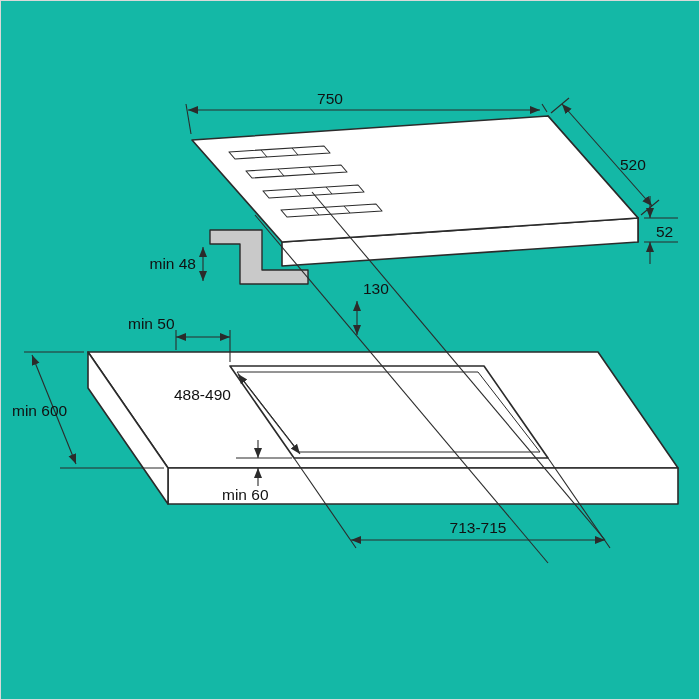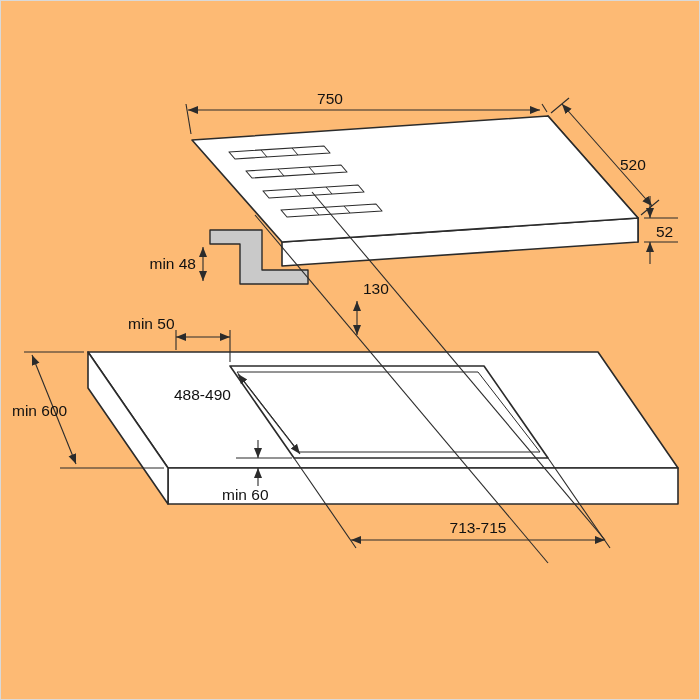--- a/index.html
+++ b/index.html
@@ -1,16 +1,16 @@
 <!DOCTYPE html>
 <html><head>
 <meta charset="utf-8">
 <style>
   html, body { margin: 0; padding: 0; background: #ffffff; }
-  .stage { width: 700px; height: 700px; position: relative; background: #fdba74; }
+  .stage { width: 700px; height: 700px; position: relative; background: #14b8a6; }
   svg { display: block; }
   .outline { fill: #ffffff; stroke: #2b2b2b; stroke-width: 1.6; stroke-linejoin: round; }
   .grate   { fill: #ffffff; stroke: #2b2b2b; stroke-width: 1.1; stroke-linejoin: round; }
   .thin    { fill: none; stroke: #2b2b2b; stroke-width: 1; }
   .dim     { fill: none; stroke: #2b2b2b; stroke-width: 1.1; }
   .proj    { fill: none; stroke: #2b2b2b; stroke-width: 1.1; }
   .gray    { fill: #c9c9c9; stroke: #2b2b2b; stroke-width: 1.4; stroke-linejoin: round; }
   text { font: 15.5px "Liberation Sans", sans-serif; fill: #111111; }
   .ta-m { text-anchor: middle; }
   .ta-e { text-anchor: end; }

